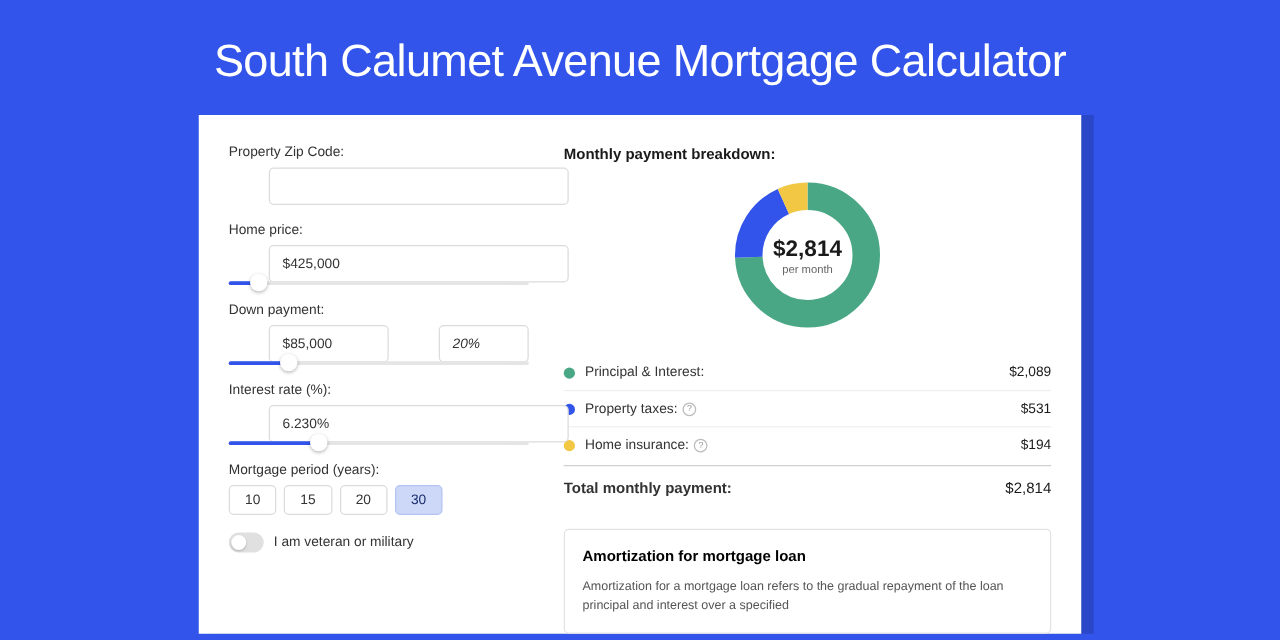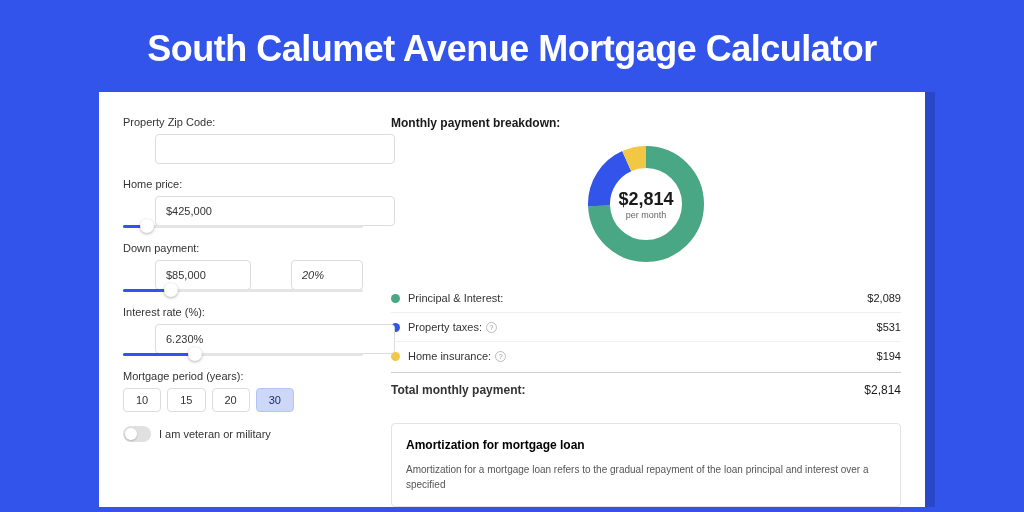--- a/index.html
+++ b/index.html
@@ -1,18 +1,18 @@
 <!DOCTYPE html>
 <html><head>
 <meta charset="utf-8">
 <style>
 * { box-sizing: border-box; margin: 0; padding: 0; }
 body { font-family: -apple-system, BlinkMacSystemFont, "Segoe UI", Arial, sans-serif; background: #3254ea; width: 1024px; height: 512px; overflow: hidden; }
-.page-title { color: #fff; font-size: 36px; font-weight: 700; text-align: center; padding: 28px 0 22px; letter-spacing: -0.5px; }
-.calculator-card { background: #fff; width: 826px; margin: 0 auto; padding: 24px 24px 0; display: flex; gap: 28px; box-shadow: 10px 0 0 rgba(0,0,0,0.15); }
+.page-title { color: #fff; font-size: 36px; font-weight: 400; text-align: center; padding: 28px 0 22px; letter-spacing: -0.5px; }
+.calculator-card { background: #fff; width: 706px; margin: 0 auto; padding: 24px 24px 0; display: flex; gap: 28px; box-shadow: 10px 0 0 rgba(0,0,0,0.15); }
 .left-col { width: 240px; flex-shrink: 0; }
 .right-col { flex: 1; }
 .field-label { font-size: 11px; color: #333; margin-bottom: 6px; display: block; }
 .input-text { width: 100%; border: 1px solid #dcdcdc; border-radius: 4px; padding: 8px 10px; font-size: 11px; color: #333; background: #fff; margin-left: 32px; }
 .field-group { margin-bottom: 14px; position: relative; }
 .slider-track { height: 3px; background: #e5e5e5; border-radius: 2px; position: relative; margin-top: -1px; }
 .slider-fill { position: absolute; left: 0; top: 0; height: 100%; background: #3254ea; border-radius: 2px; }
 .slider-thumb { position: absolute; top: -6px; width: 14px; height: 14px; background: #fff; border-radius: 50%; box-shadow: 0 1px 3px rgba(0,0,0,0.3); transform: translateX(-50%); }
 .down-row { display: flex; gap: 8px; }
 .down-row .input-text:first-child { flex: 1; }

